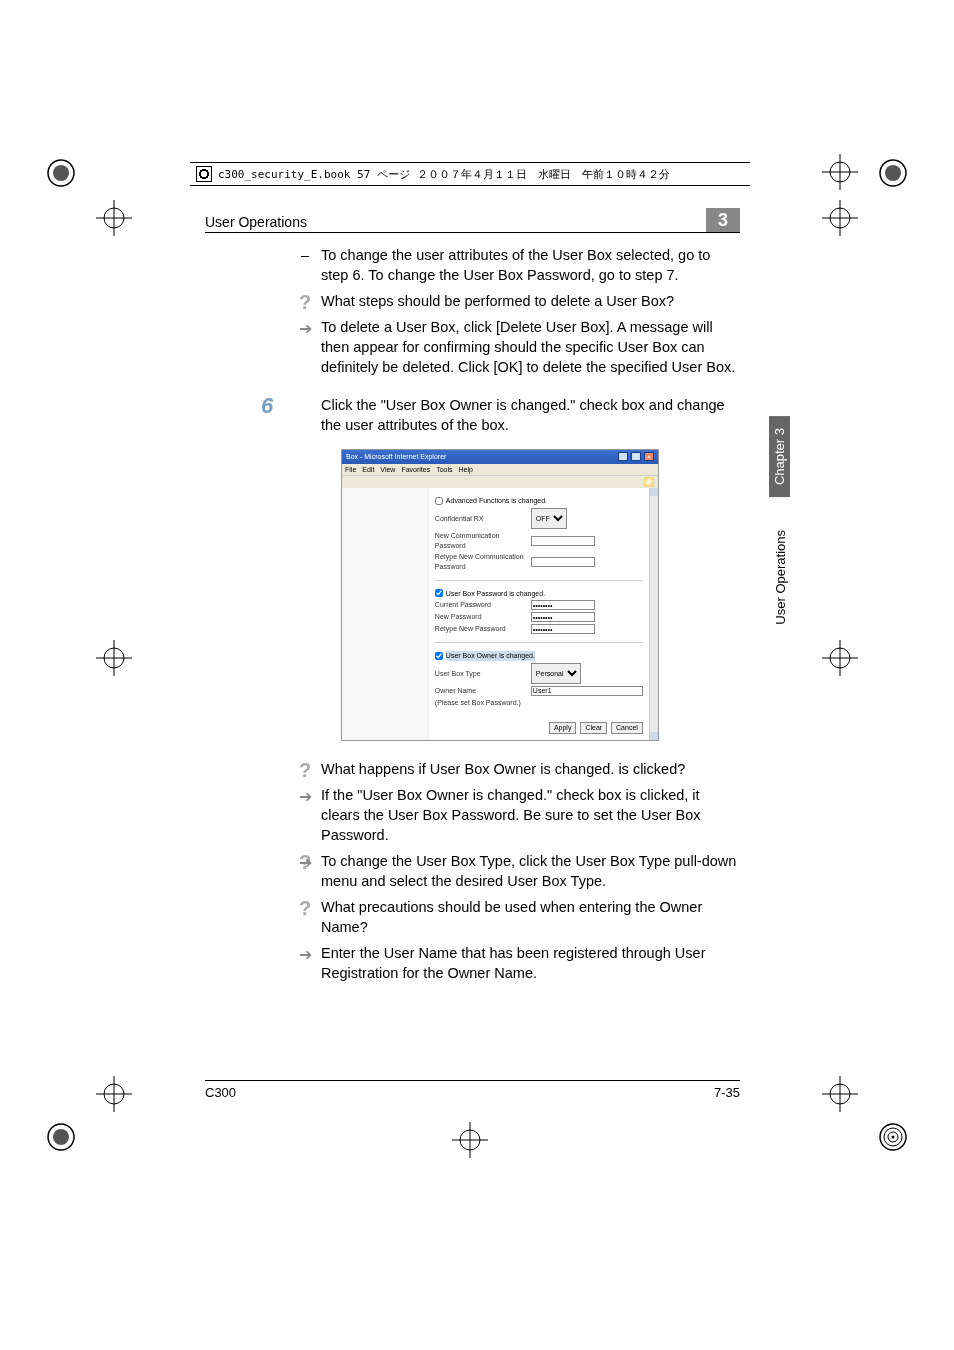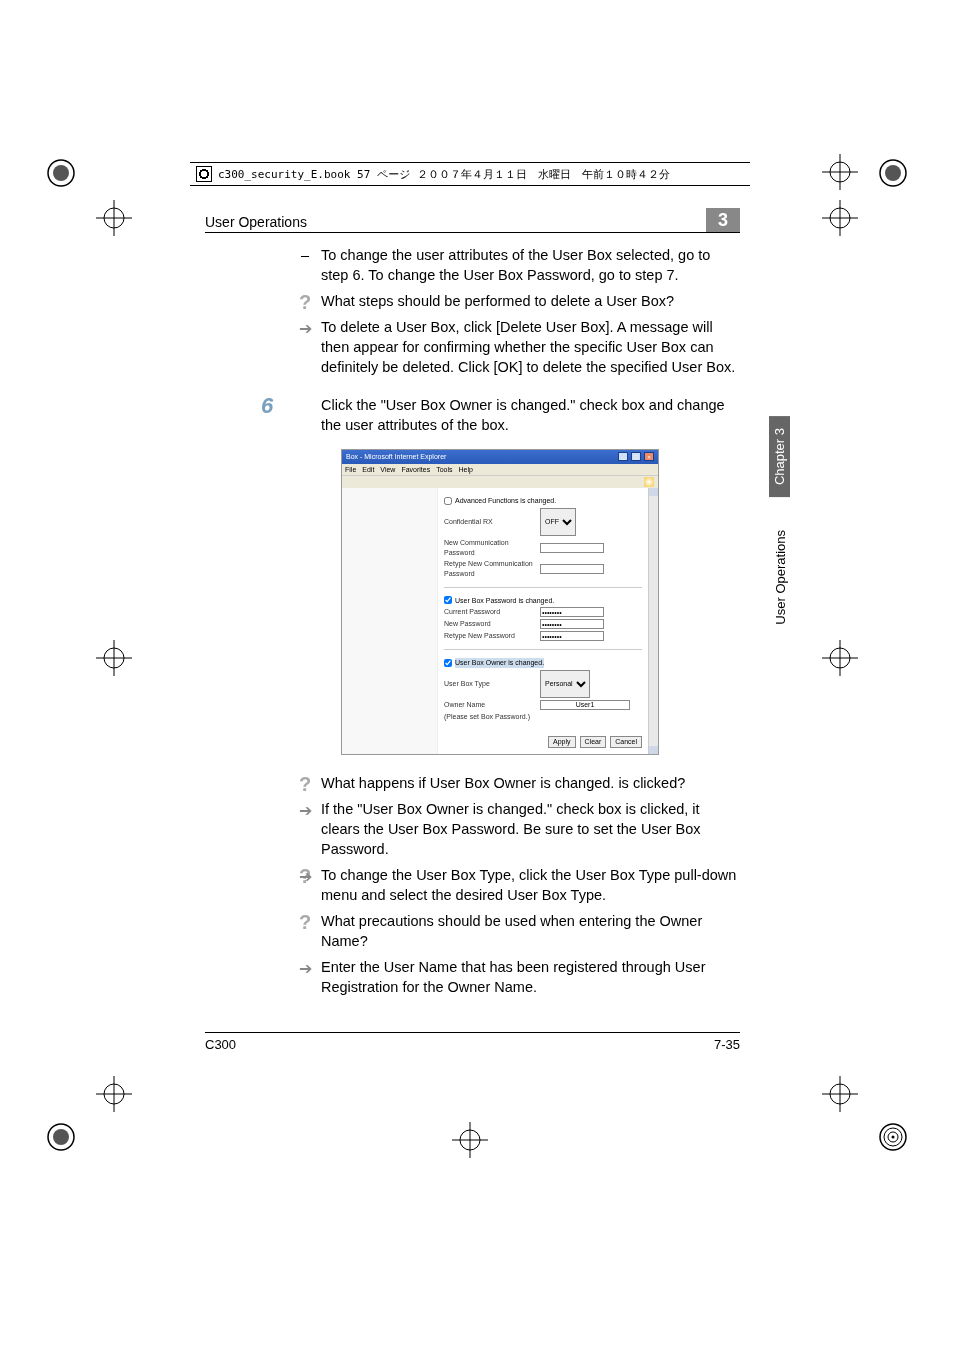--- a/index.html
+++ b/index.html
@@ -94,21 +94,21 @@
   .shot-right { flex:1; padding:4px 6px 6px 6px; position:relative;}
   .shot-scroll { width:10px; background:#e8e8e8; border-left:1px solid #ccc; position:relative;}
   .shot-scroll::before{content:"";position:absolute;top:0;left:0;right:0;height:8px;background:#cfd8e8;}
   .shot-scroll::after{content:"";position:absolute;bottom:0;left:0;right:0;height:8px;background:#cfd8e8;}
   .fgroup { border-bottom:1px solid #ccc; padding:4px 0 6px 0; margin-bottom:4px;}
   .frow { display:flex; align-items:center; margin:2px 0; }
   .frow label { width:96px; color:#333; }
   .frow input[type=text], .frow input[type=password] {
     font-size:7px; height:10px; width:64px; border:1px solid #888; padding:0 1px;
   }
-  .frow select { font-size:7px; height:28px; border:1px solid #888; }
+  .frow select { font-size:7px; height:21px; border:1px solid #888; }
   .chk { display:flex; align-items:center; gap:3px; margin-bottom:2px;}
   .chk input { width:8px; height:8px; }
   .btnrow { text-align:right; margin-top:6px; }
   .btnrow button { font-size:7px; border:1px solid #888; background:#efefef; padding:0 4px; margin-left:2px; height:12px;}
 
   
   .side-tab {
     position: absolute;
     right: 164px;
     writing-mode: vertical-rl;
@@ -124,21 +124,21 @@
   .side-section {
     top: 522px;
     padding: 8px 2px;
   }
 
   
   .footer {
     position: absolute;
     left: 205px;
     width: 535px;
-    top: 1032px;
+    top: 1080px;
     border-top: 1px solid #000;
     display: flex;
     justify-content: space-between;
     font-size: 13px;
     padding-top: 4px;
   }
 
   
   .running-header {
     position: absolute;
@@ -266,21 +266,21 @@
   </div>
 
   <div class="body-block">
     <div class="para indent dash-item">To change the user attributes of the User Box selected, go to step 6. To change the User Box Password, go to step 7.</div>
     <div class="para indent">
       <span class="q-icon">?</span>
       <span>What steps should be performed to delete a User Box?</span>
     </div>
     <div class="para indent">
       <span class="a-icon">➔</span>
-      <span>To delete a User Box, click [Delete User Box]. A message will then appear for confirming whether the specific User Box can definitely be deleted. Click [OK] to delete the specified User Box.</span>
+      <span>To delete a User Box, click [Delete User Box]. A message will then appear for confirming should the specific User Box can definitely be deleted. Click [OK] to delete the specified User Box.</span>
     </div>
 
     <div class="para indent" style="margin-top:18px;">
       <span class="step-num">6</span>
       <span>Click the "User Box Owner is changed." check box and change the user attributes of the box.</span>
     </div>
 
     <div class="shot">
       <div class="shot-titlebar">
         <span>Box - Microsoft Internet Explorer</span>
@@ -344,21 +344,21 @@
             <div class="chk">
                 <input type="checkbox" checked="" style="">
                 <span style="background:#cde;">User Box Owner is changed.</span>
               </div>
             <div class="frow">
                 <label>User Box Type</label>
                 <select><option>Personal</option></select>
               </div>
             <div class="frow">
                 <label>Owner Name</label>
-                <input type="text" style="width: 90px; text-align: center;" value="User1">
+                <input type="text" style="width: 112px;" value="User1">
               </div>
             <div class="frow">
                 <label>(Please set Box Password.)</label>
               </div>
           </div>
           <div class="btnrow">
             <button>Apply</button>
             <button>Clear</button>
             <button>Cancel</button>
           </div>

